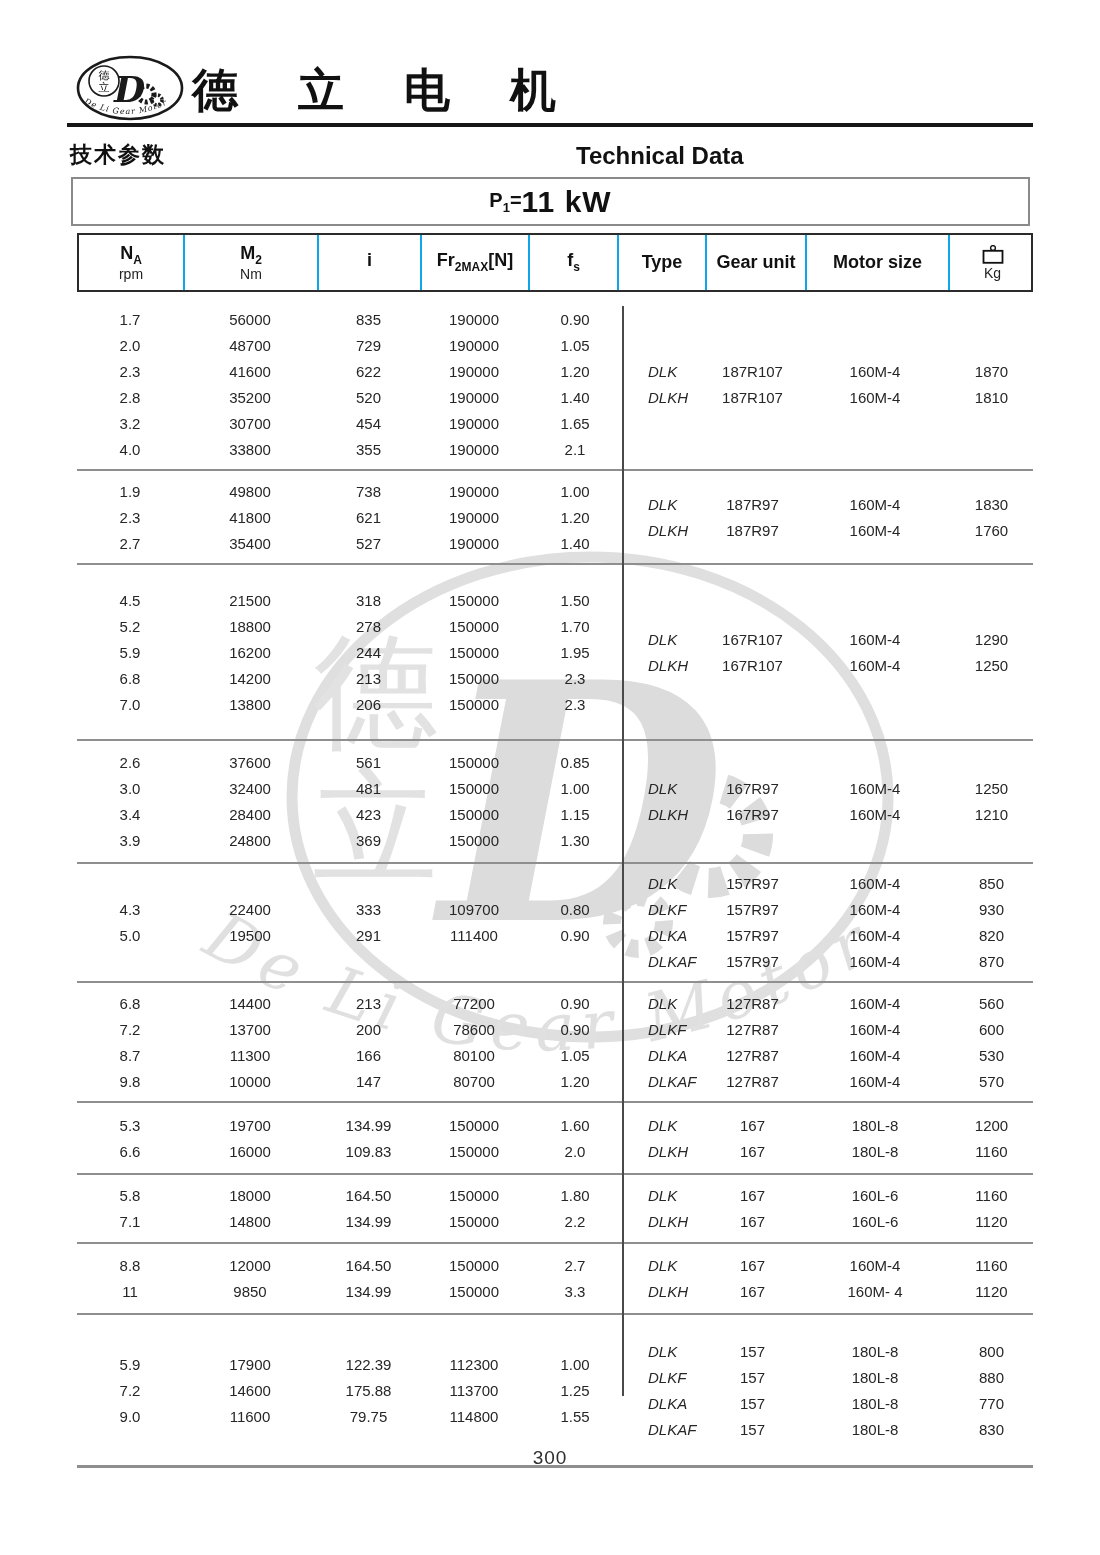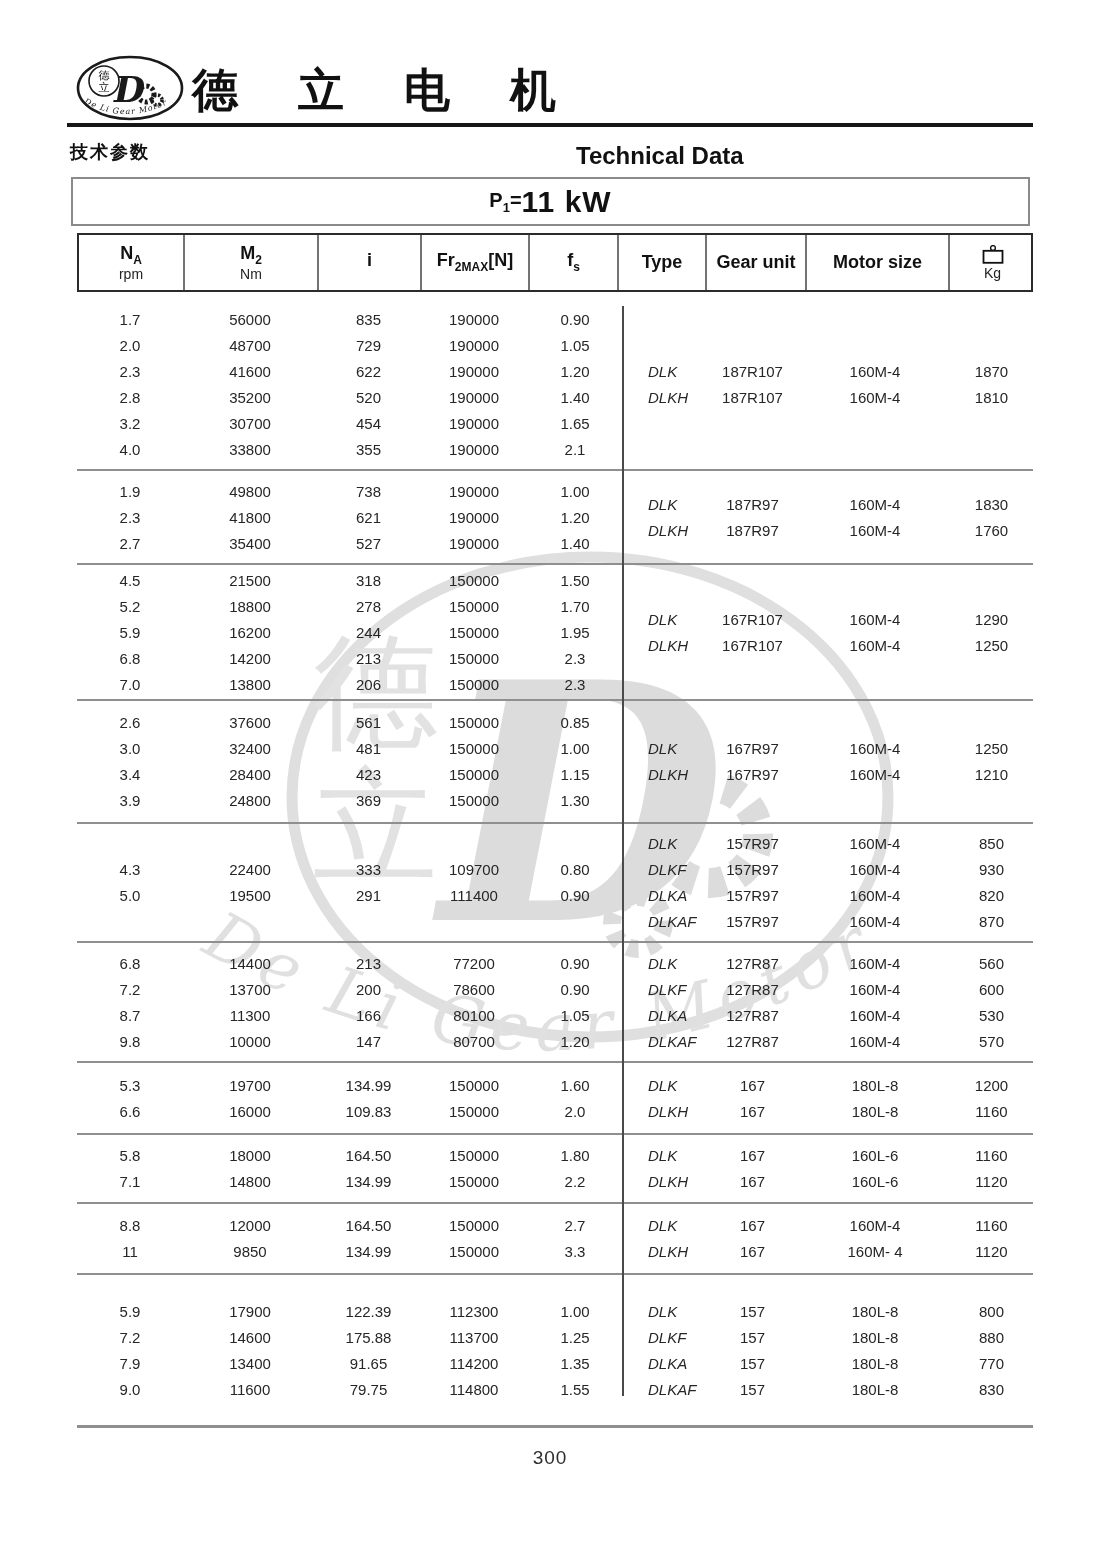--- a/index.html
+++ b/index.html
@@ -3,31 +3,31 @@
 <meta charset="utf-8">
 <style>
   html,body{margin:0;padding:0;background:#e9e9e9;}
   .page{position:relative;width:1100px;height:1555px;background:#ffffff;margin:0 auto;
         font-family:"Liberation Sans",sans-serif;color:#1f1f1f;overflow:hidden;}
   
   .logo{position:absolute;left:74px;top:53px;}
   .brand-title{position:absolute;left:192px;top:60px;font-family:"DejaVu Serif",serif;
         font-size:46px;font-weight:bold;letter-spacing:22px;color:#111;white-space:nowrap;}
   .top-rule{position:absolute;left:67px;top:123px;width:966px;height:4px;background:#161616;}
-  .section-zh{position:absolute;left:70px;top:140px;font-size:18px;font-weight:bold;color:#111;letter-spacing:2px;}
+  .section-zh{position:absolute;left:70px;top:140px;font-size:22px;font-weight:bold;color:#111;letter-spacing:2px;}
   .section-en{position:absolute;left:576px;top:142px;font-size:24px;font-weight:bold;color:#111;}
   .power-box{position:absolute;left:71px;top:177px;width:955px;height:45px;border:2px solid #8a8a8a;
         display:flex;align-items:center;justify-content:center;}
   .power-box .p-small{font-size:20px;font-weight:bold;color:#111;}
   .power-box .p-small sub{font-size:13px;}
   .power-box .p-big{font-size:30px;font-weight:bold;color:#111;letter-spacing:1px;}
   
   .thead{position:absolute;left:77px;top:233px;width:956px;height:59px;border:2px solid #2b2b2b;
         box-sizing:border-box;display:grid;grid-template-columns:106px 134px 103px 108px 89px 88px 100px 143px 85px;}
-  .th{border-right:2px solid #737373;display:flex;flex-direction:column;align-items:center;justify-content:center;line-height:1.05;}
+  .th{border-right:2px solid #0ea5e9;display:flex;flex-direction:column;align-items:center;justify-content:center;line-height:1.05;}
   .th:last-child{border-right:none;}
   .th .main{font-size:18px;font-weight:bold;color:#111;}
   .th .main sub{font-size:12px;font-weight:bold;}
   .th .unit{font-size:14px;color:#222;margin-top:1px;}
   .kg-icon{display:block;margin:0 auto 1px auto;}
   
   .tbody{position:absolute;left:77px;top:300px;width:956px;border-bottom:3px solid #8f8f8f;z-index:1;}
   .vline{position:absolute;left:545px;top:6px;height:1090px;width:0;border-left:2px solid #4a4a4a;}
   .group{display:flex;border-bottom:2px solid #8f8f8f;box-sizing:border-box;}
   .group:last-child{border-bottom:none;}
@@ -223,21 +223,21 @@
             <div class="cell">1830</div>
           </div>
           <div class="rrow">
             <div class="cell">DLKH</div>
             <div class="cell">187R97</div>
             <div class="cell">160M-4</div>
             <div class="cell">1760</div>
           </div>
         </div>
       </div>
-      <div class="group" style="height: 136px;">
+      <div class="group" style="height: 176px;">
         <div class="gleft">
           <div class="lrow">
             <div class="cell">4.5</div>
             <div class="cell">21500</div>
             <div class="cell">318</div>
             <div class="cell">150000</div>
             <div class="cell">1.50</div>
           </div>
           <div class="lrow">
             <div class="cell">5.2</div>
@@ -537,27 +537,20 @@
             <div class="cell">1.00</div>
           </div>
           <div class="lrow">
             <div class="cell">7.2</div>
             <div class="cell">14600</div>
             <div class="cell">175.88</div>
             <div class="cell">113700</div>
             <div class="cell">1.25</div>
           </div>
           <div class="lrow">
-            <div class="cell">7.9</div>
-            <div class="cell">13400</div>
-            <div class="cell">91.65</div>
-            <div class="cell">114200</div>
-            <div class="cell">1.35</div>
-          </div>
-          <div class="lrow">
             <div class="cell">9.0</div>
             <div class="cell">11600</div>
             <div class="cell">79.75</div>
             <div class="cell">114800</div>
             <div class="cell">1.55</div>
           </div>
         </div>
         <div class="gright">
           <div class="rrow">
             <div class="cell">DLK</div>

